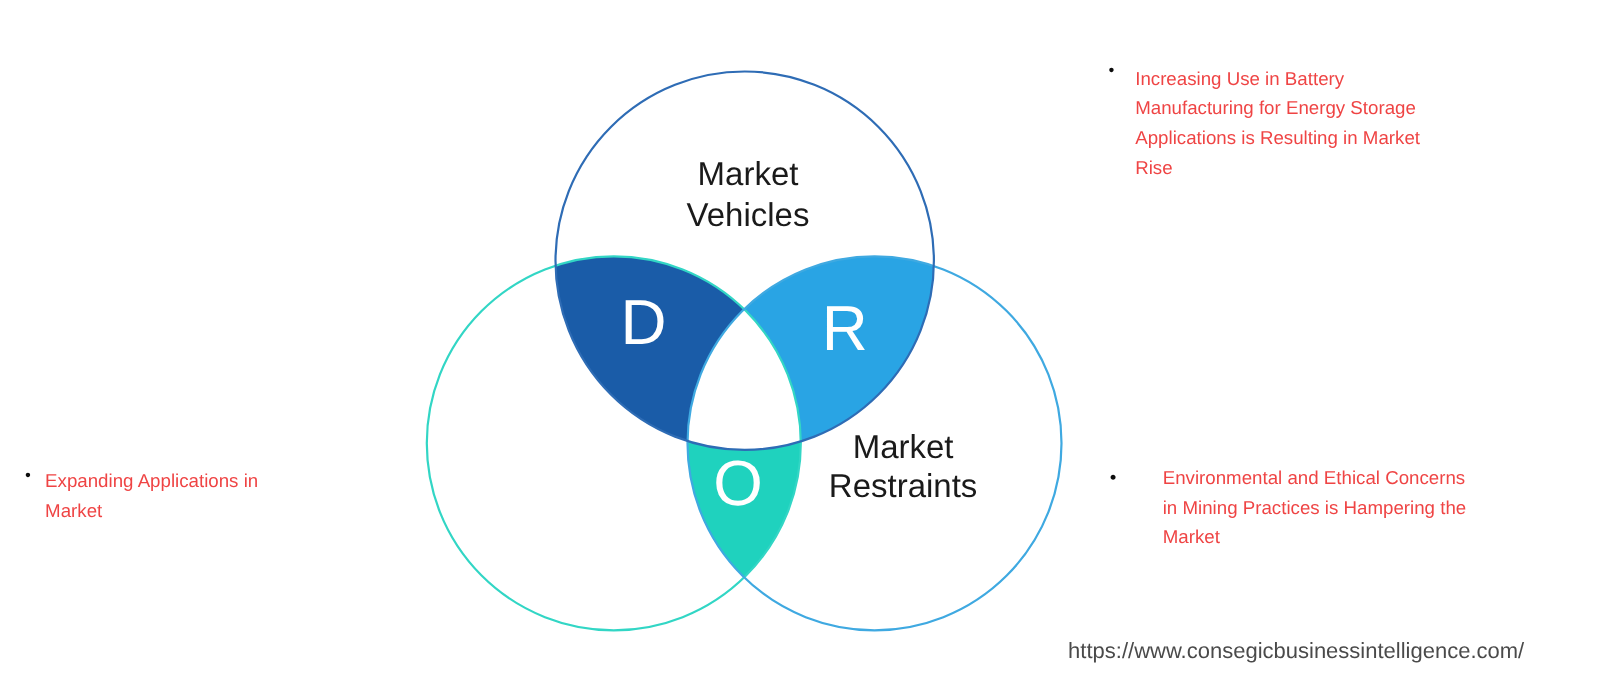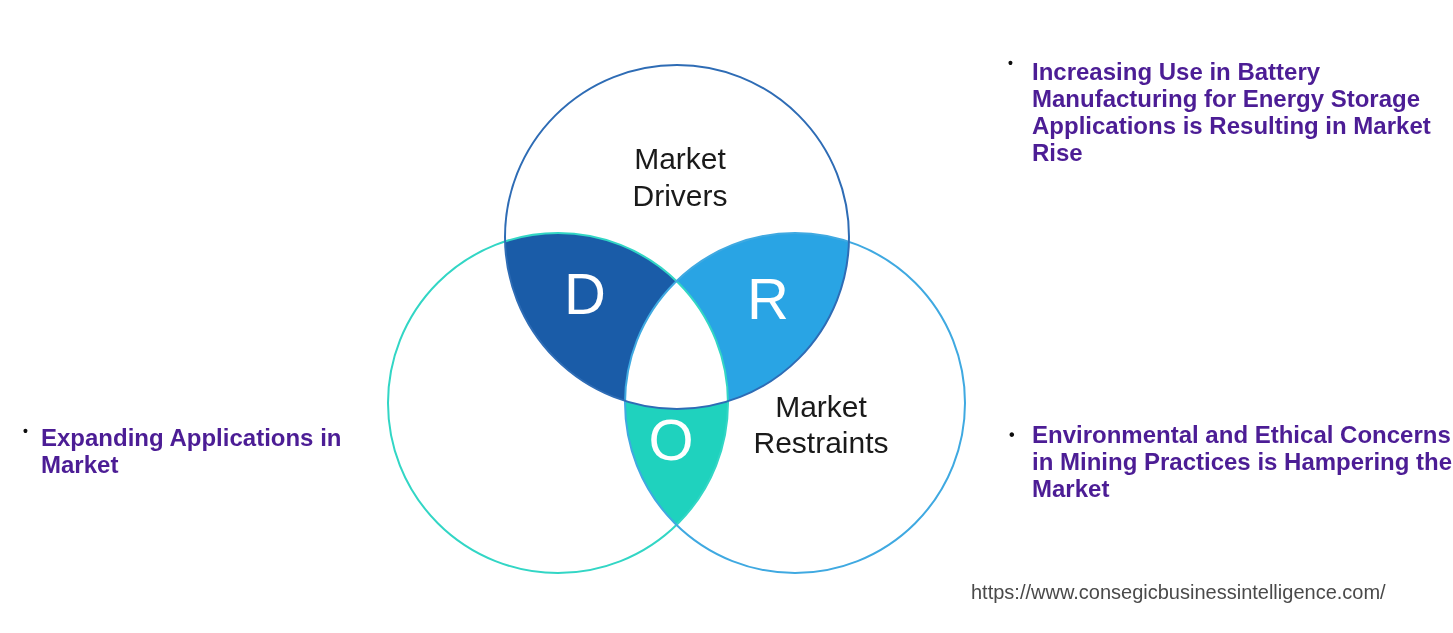--- a/index.html
+++ b/index.html
@@ -10,21 +10,21 @@
   .venn-svg{position:absolute;left:0;top:0;}
   .venn-label{
     position:absolute;transform:translateX(-50%);text-align:center;
     font-size:30px;line-height:37px;color:#1a1a1a;font-weight:400;white-space:nowrap;
   }
   .venn-letter{
     position:absolute;transform:translate(-50%,-50%);
     font-size:58px;color:#ffffff;font-weight:400;line-height:1;
   }
   .note-text{
-    position:absolute;font-size:24px;line-height:27px;font-weight:700;color:#4c1d95;
+    position:absolute;font-size:17px;line-height:27px;font-weight:400;color:#ef4444;
   }
   .note-text div{white-space:nowrap;}
   .bullet{
     position:absolute;color:#0d0d0d;font-weight:700;line-height:1;
   }
   .footer-url{
     position:absolute;font-size:20px;font-weight:400;color:#4a4a4a;white-space:nowrap;text-align:center;
   }
 </style>
 </head>
@@ -60,21 +60,21 @@
       </g>
     </g>
 
     <circle cx="558" cy="403" r="170" fill="none" stroke-width="2" stroke="#32D6C5"></circle>
     <circle cx="795" cy="403" r="170" fill="none" stroke-width="2" stroke="#3FA9E1"></circle>
     <circle cx="677" cy="237" r="172" fill="none" stroke-width="2" stroke="#2E6CB5"></circle>
   </svg>
 
   <div class="venn-label" style="left:680px;top:140px;">
     <div>Market</div>
-    <div>Drivers</div>
+    <div>Vehicles</div>
   </div>
 
 
   <div class="venn-label" style="left:821px;top:389px;line-height:36px;">
     <div>Market</div>
     <div>Restraints</div>
   </div>
 
   <div class="venn-letter" style="left:585px;top:294px;">D</div>
   <div class="venn-letter" style="left:768px;top:299px;">R</div>
@@ -88,21 +88,21 @@
 
   <span class="bullet" style="left:1008px;top:56px;font-size:14px;">•</span>
   <div class="note-text" style="left:1032px;top:58px;">
     <div>Increasing Use in Battery</div>
     <div>Manufacturing for Energy Storage</div>
     <div>Applications is Resulting in Market</div>
     <div>Rise</div>
   </div>
 
   <span class="bullet" style="left:1009px;top:427px;font-size:16px;">•</span>
-  <div class="note-text" style="left:1032px;top:421px;">
+  <div class="note-text" style="left:1057px;top:421px;">
     <div>Environmental and Ethical Concerns</div>
     <div>in Mining Practices is Hampering the</div>
     <div>Market</div>
   </div>
 
   <div class="footer-url" style="left:971px;top:581px;">https://www.consegicbusinessintelligence.com/</div>
 
 </div>
 
 </body></html>

